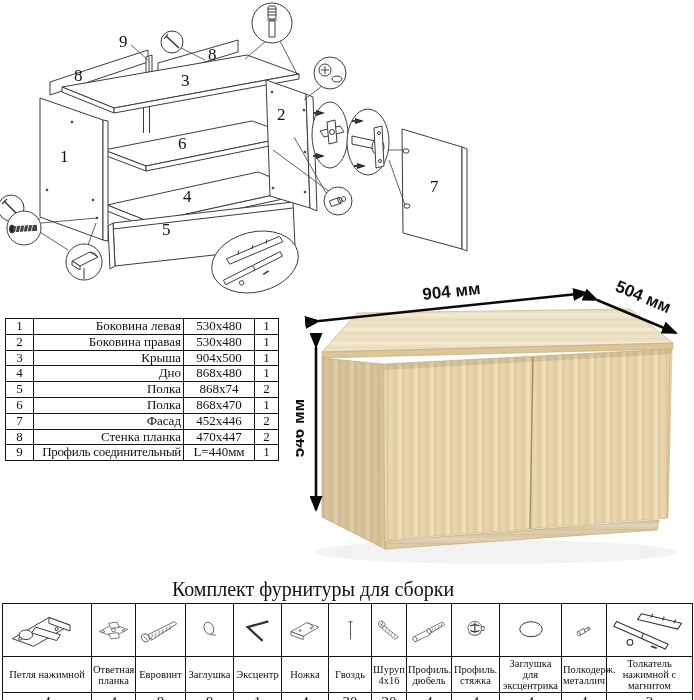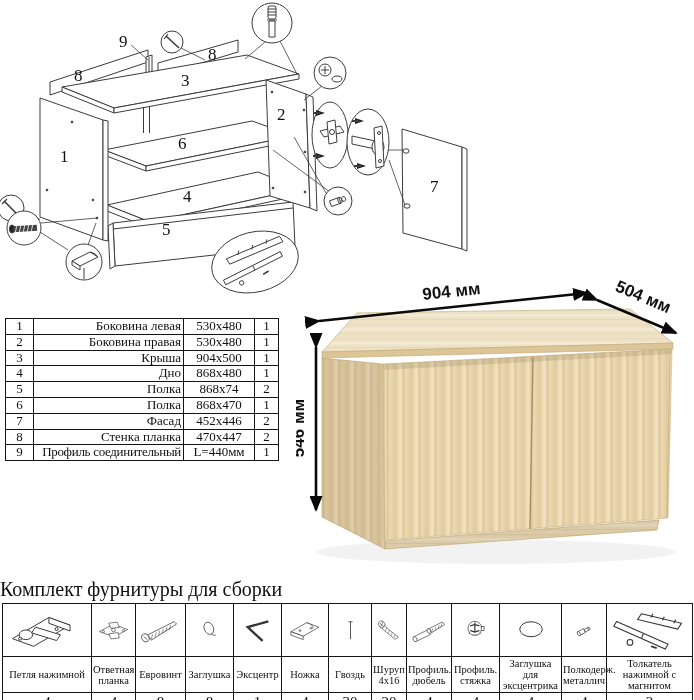--- a/index.html
+++ b/index.html
@@ -20,21 +20,21 @@
     height:14.8px;padding:0 2px;color:#111;white-space:nowrap;overflow:hidden;text-align:right;
   }
   .parts-table td.c{text-align:center;padding:0;}
   .parts-table td.nm{padding-left:4px;}
   .parts-table td.sm{font-size:13px;letter-spacing:-0.3px;}
   
   .cabinet-svg{position:absolute;left:296px;top:280px;}
   .dim-label{font-family:"Liberation Sans",sans-serif;font-weight:bold;font-size:17px;fill:#111;}
   
   .hw-title{
-    position:absolute;left:0;top:578px;width:626px;
+    position:absolute;left:0;top:578px;width:626px;text-align:center;
     font-size:20px;color:#111;
   }
   .hw-table{
     position:absolute;left:2px;top:603px;width:690px;
     border-collapse:collapse;table-layout:fixed;
   }
   .hw-table td{border:1px solid #141414;padding:0;text-align:center;vertical-align:middle;color:#111;}
   .hw-table .ico{height:52px;}
   .hw-table .lbl{height:26px;font-size:10.5px;line-height:11px;padding:1px 1px;}
   .hw-table .qty{height:18px;font-size:15px;}

